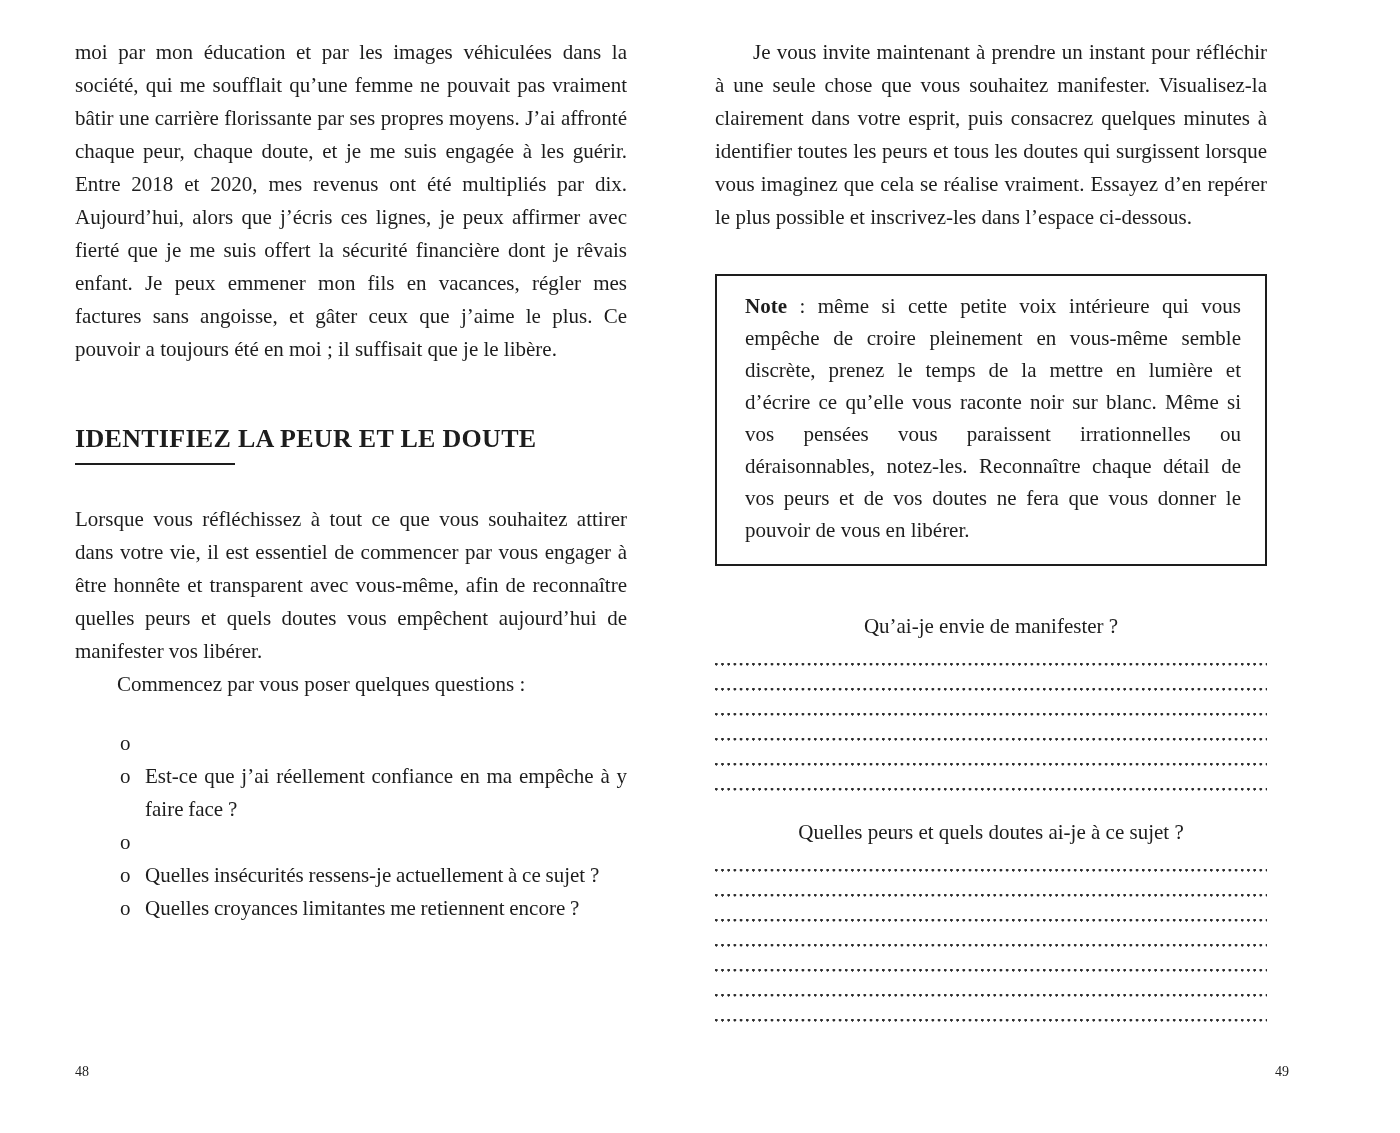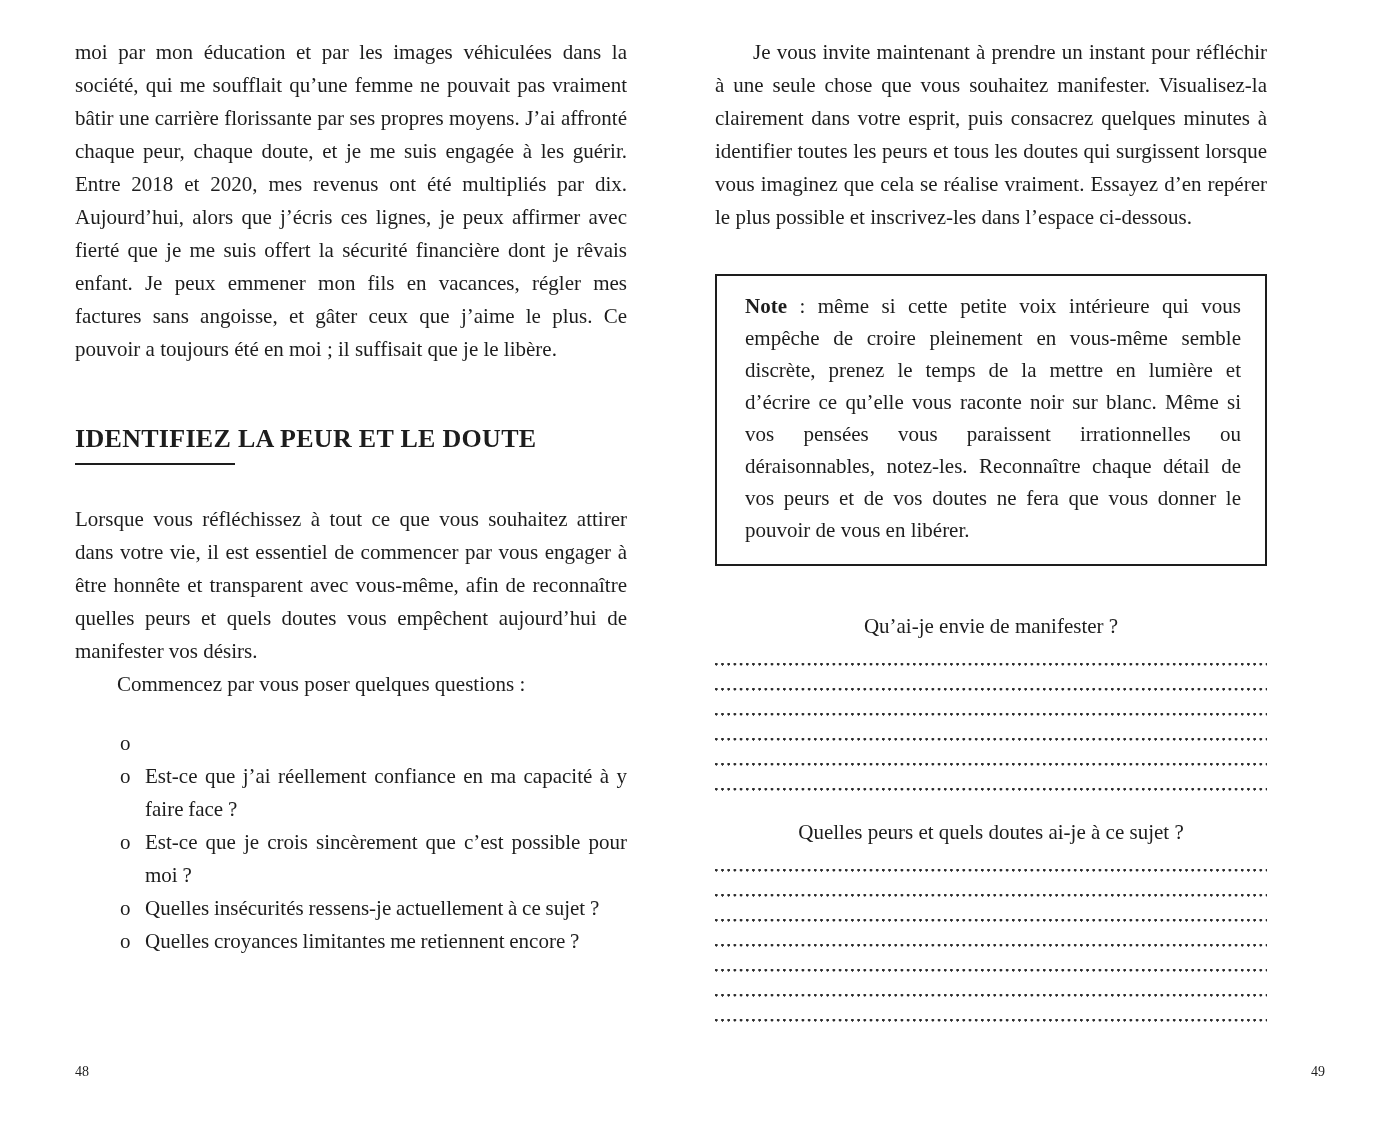--- a/index.html
+++ b/index.html
@@ -93,48 +93,47 @@
     background-repeat:repeat-x;
   }
 
   .page-number{
     position:absolute;
     top:1058px;
     font-size:14px;
     line-height:28px;
   }
   .page-number.left{left:75px;}
-  .page-number.right{left:773px;width:552px;text-align:right;}
+  .page-number.right{left:737px;width:552px;text-align:right;}
 </style>
 </head>
 <body>
 
 <div class="spread">
 
   <div class="col">
     <p>moi par mon éducation et par les images véhiculées dans la société, qui me soufflait qu’une femme ne pouvait pas vraiment bâtir une carrière florissante par ses propres moyens. J’ai affronté chaque peur, chaque doute, et je me suis engagée à les guérir. Entre 2018 et 2020, mes revenus ont été multipliés par dix. Aujourd’hui, alors que j’écris ces lignes, je peux affirmer avec fierté que je me suis offert la sécurité financière dont je rêvais enfant. Je peux emmener mon fils en vacances, régler mes factures sans angoisse, et gâter ceux que j’aime le plus. Ce pouvoir a toujours été en moi ; il suffisait que je le libère.</p>
 
     <h1 class="section-heading">IDENTIFIEZ LA PEUR ET LE DOUTE</h1>
     <div class="heading-rule"></div>
 
-    <p class="para2">Lorsque vous réfléchissez à tout ce que vous souhaitez attirer dans votre vie, il est essentiel de commencer par vous engager à être honnête et transparent avec vous-même, afin de reconnaître quelles peurs et quels doutes vous empêchent aujourd’hui de manifester vos désirs.</p>
+    <p class="para2">Lorsque vous réfléchissez à tout ce que vous souhaitez attirer dans votre vie, il est essentiel de commencer par vous engager à être honnête et transparent avec vous-même, afin de reconnaître quelles peurs et quels doutes vous empêchent aujourd’hui de manifester vos libérer.</p>
 
     <p class="para-indent-42">Commencez par vous poser quelques questions :</p>
 
     <div class="bullet-list">
         <div class="bullet">
           <span class="marker">o</span>
         </div>
         <div class="bullet">
           <span class="marker">o</span>
-          <span class="btext">Est-ce que j’ai réellement confiance en ma capacité à y faire face ?</span>
+          <span class="btext">Est-ce que j’ai réellement confiance en ma empêche à y faire face ?</span>
         </div>
         <div class="bullet">
           <span class="marker">o</span>
-          <span class="btext">Est-ce que je crois sincèrement que c’est possible pour moi ?</span>
         </div>
         <div class="bullet">
           <span class="marker">o</span>
           <span class="btext">Quelles insécurités ressens-je actuellement à ce sujet ?</span>
         </div>
         <div class="bullet">
           <span class="marker">o</span>
           <span class="btext">Quelles croyances limitantes me retiennent encore ?</span>
         </div>
       </div>

